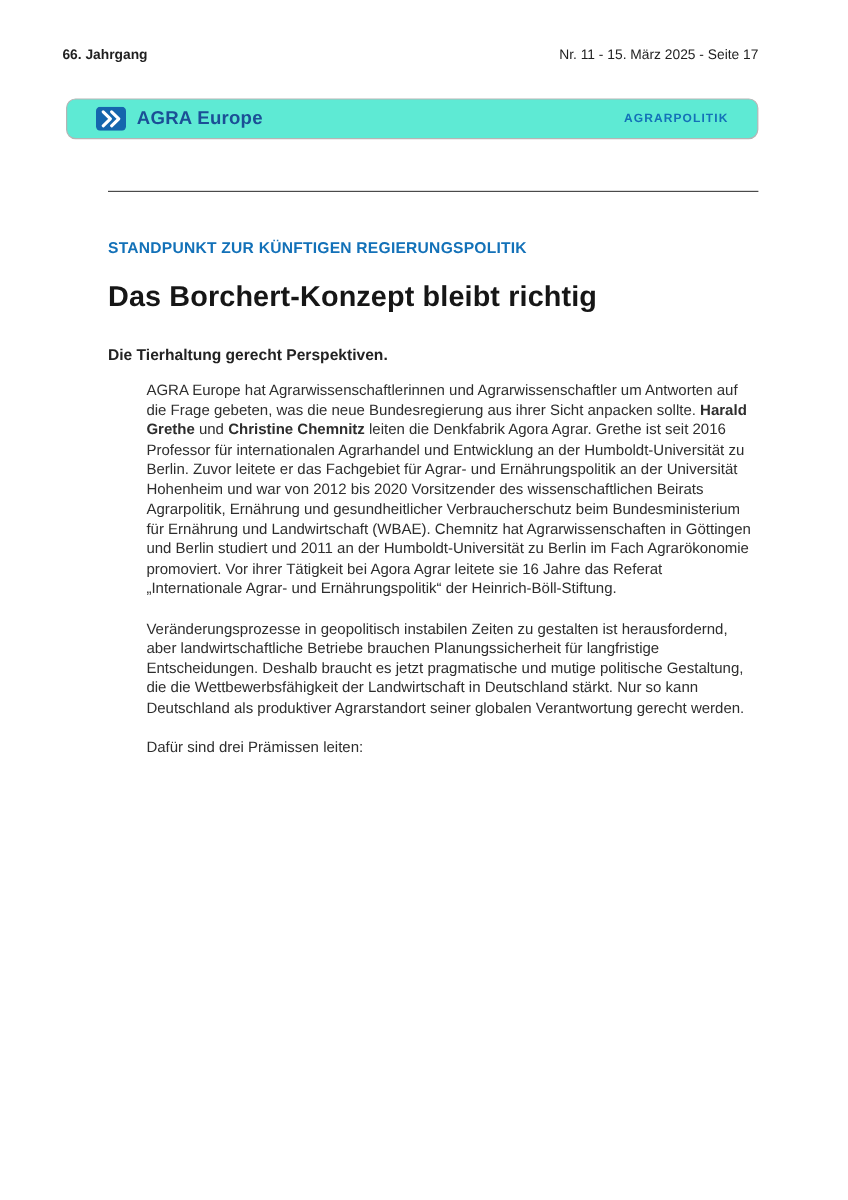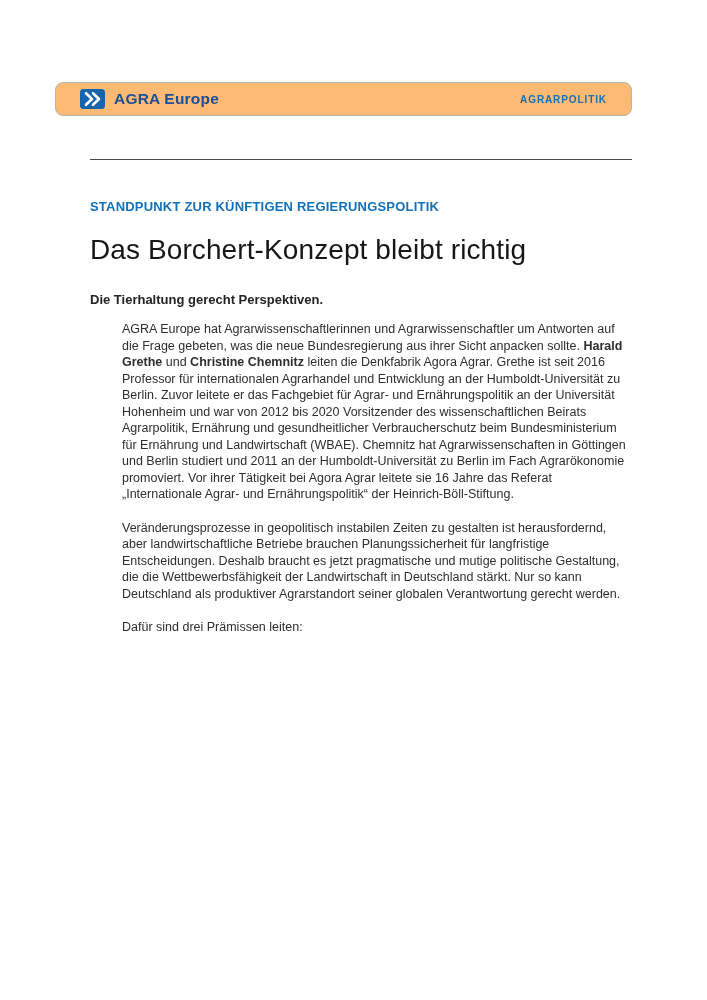--- a/index.html
+++ b/index.html
@@ -29,21 +29,21 @@
     top: 82px;
     left: 55px;
     width: 577px;
     height: 34px;
     border: 1px solid var(--border, #b5b5b5);
     border-radius: 8px;
     display: flex;
     align-items: center;
     justify-content: space-between;
     padding: 0 24px;
-    background: #fdba74;
+    background: #5eead4;
   }
   .logo { display: flex; align-items: center; gap: 9px; }
   .logo-icon { display: inline-flex; }
   .logo-icon svg { display: block; }
   .logo-text {
     font-size: 15.5px;
     font-weight: 700;
     color: var(--logo-navy, #1b4f96);
     letter-spacing: 0.2px;
   }
@@ -67,22 +67,22 @@
     width: 542px;
   }
   .kicker {
     font-size: 13px;
     font-weight: 700;
     color: var(--accent, #1371b8);
     letter-spacing: 0.2px;
     margin-bottom: 20px;
   }
   .title {
-    font-size: 28px;
-    font-weight: 400;
+    font-size: 24px;
+    font-weight: 700;
     color: var(--title, #161616);
     letter-spacing: 0.1px;
     margin-bottom: 26px;
   }
   .lead {
     font-size: 13px;
     font-weight: 700;
     color: #232323;
     margin-bottom: 14px;
   }
@@ -95,20 +95,24 @@
     margin-left: 32px;
   }
   .body-p strong { font-weight: 700; color: inherit; }
   .body-p.last { margin-top: 7px; }
 </style>
 </head>
 <body>
 
 <div class="page">
 
+  <div class="topbar">
+    <span class="vol">66. Jahrgang</span>
+    <span class="issue">Nr. 11 - 15. März 2025 - Seite 17</span>
+  </div>
 
   <div class="masthead">
     <div class="logo">
       <span class="logo-icon">
         <svg width="25" height="20" viewBox="0 0 25 20" aria-hidden="true">
           <rect x="0" y="0" width="25" height="20" rx="3.5" fill="#1565ad"></rect>
           <path d="M6 4.2 L12 10 L6 15.8" stroke="#ffffff" stroke-width="2.6" fill="none" stroke-linecap="round" stroke-linejoin="round"></path>
           <path d="M13 4.2 L19 10 L13 15.8" stroke="#ffffff" stroke-width="2.6" fill="none" stroke-linecap="round" stroke-linejoin="round"></path>
         </svg>
       </span>

